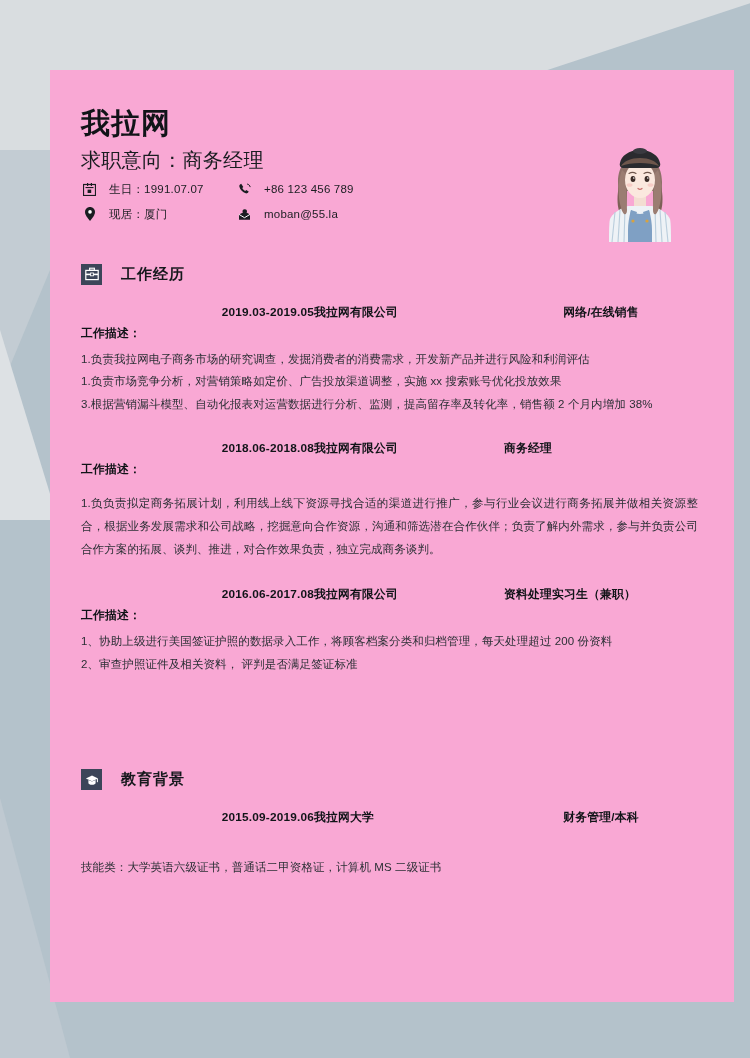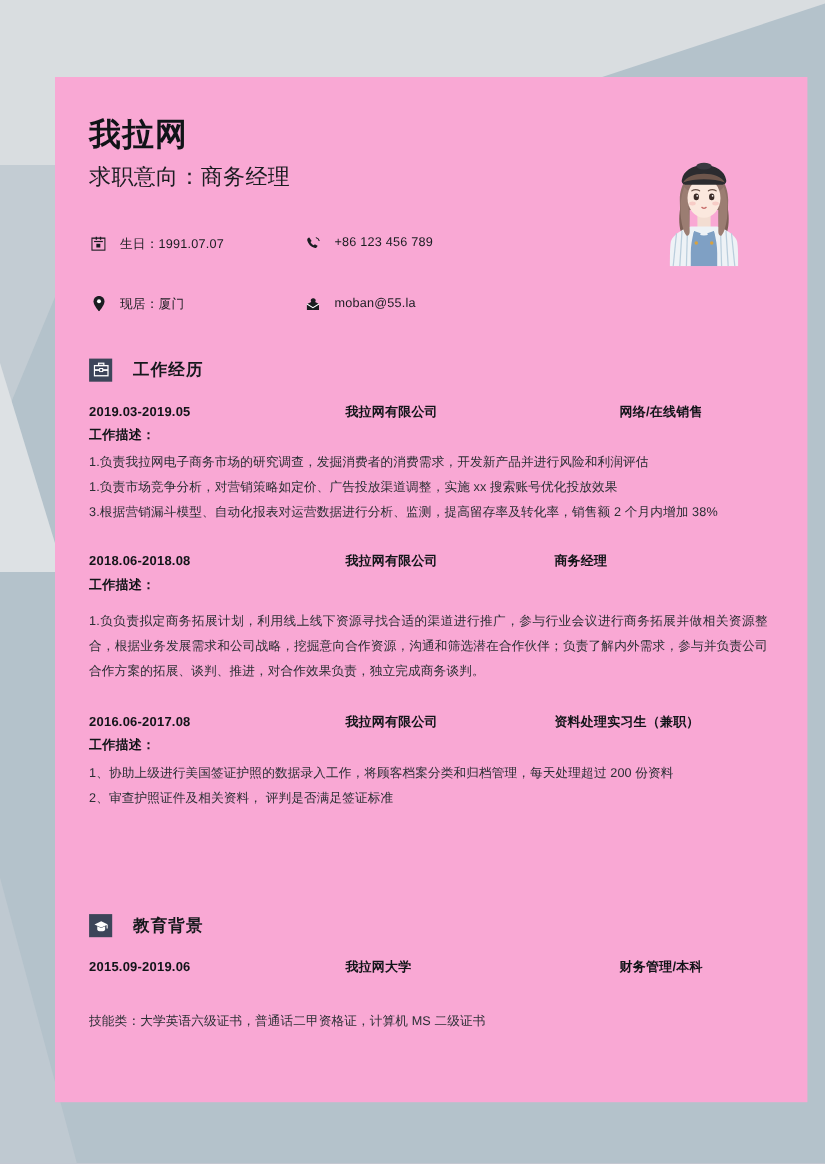--- a/index.html
+++ b/index.html
@@ -80,27 +80,26 @@
     margin: 0;
   }
   #objective {
     font-size: 20px;
     color: #1a1d21;
     margin: 7px 0 0 0;
     letter-spacing: .3px;
   }
 
   #contact-grid {
-    margin-top: 40px;
+    margin-top: 8px;
     display: grid;
     grid-template-columns: 155px auto;
     row-gap: 10px;
     column-gap: 0px;
     width: 420px;
-    gap: 40px;
   }
   .contact-item {
     display: flex;
     align-items: center;
     font-size: 11.5px;
     color: #1a1d21;
   }
   .contact-ico {
     width: 17px;
     height: 15px;
@@ -150,21 +149,21 @@
 
   
   .job { margin-bottom: 4px; }
   .job-row {
     display: flex;
     font-size: 11.8px;
     font-weight: bold;
     color: #111418;
     letter-spacing: .2px;
   }
-  .job-date  { width: 233px; flex: 0 0 auto; }
+  .job-date  { width: 233px; flex: 0 0 auto; text-align: right; }
   .job-comp  { width: 190px; flex: 0 0 auto; }
   .job-title { flex: 1 1 auto; }
   .job-title.right { text-align: center; }
   .job-desc-label {
     font-size: 11.8px;
     font-weight: bold;
     color: #111418;
     margin-top: 5px;
     letter-spacing: .2px;
     font-family: Liberation Mono, monospace;

